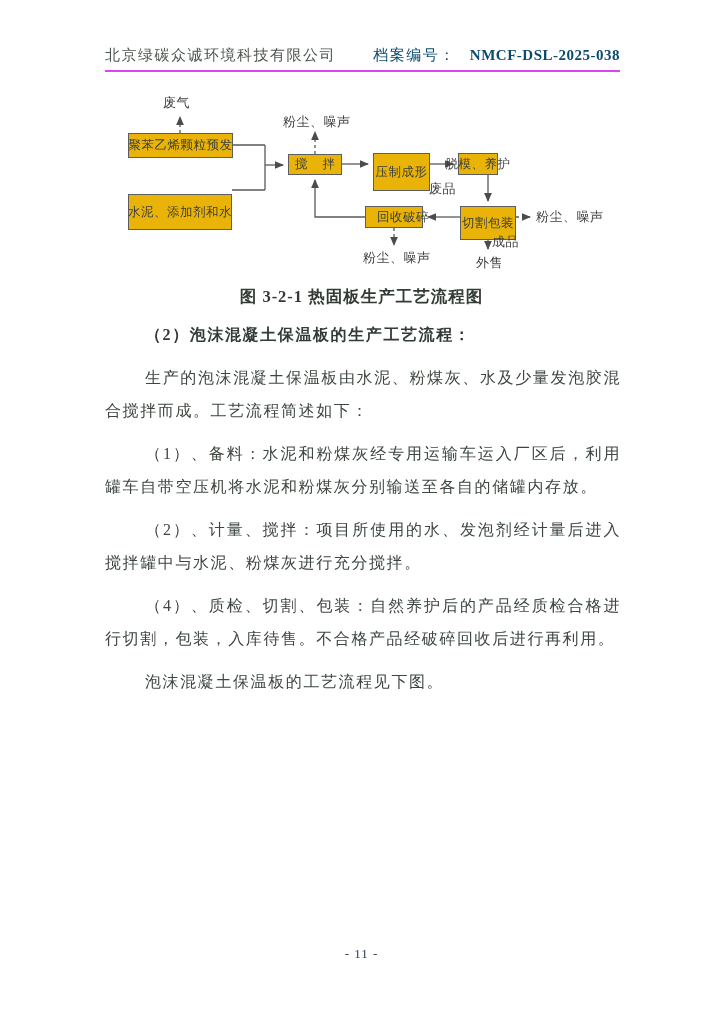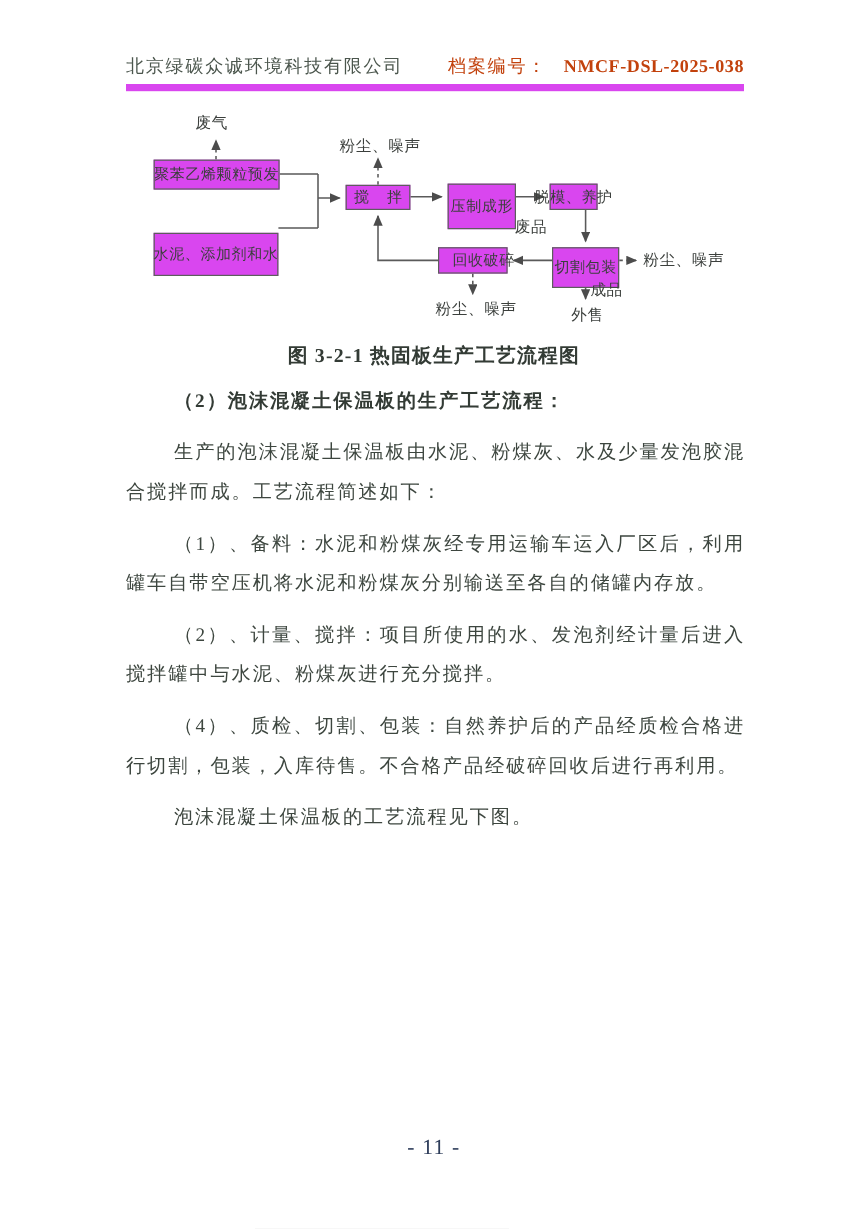--- a/index.html
+++ b/index.html
@@ -17,26 +17,26 @@
   
   .header {
     position: absolute;
     left: 105px;
     top: 46px;
     width: 515px;
     display: flex;
     justify-content: space-between;
     align-items: center;
     padding-bottom: 5px;
-    border-bottom: 6px solid #d946ef;
+    border-bottom: 2px solid #d946ef;
     font-size: 15px;
     letter-spacing: 1.5px;
     color: #4b564d;
   }
-  .header .archive { color: #c2410c; white-space: nowrap; }
+  .header .archive { color: #0c4a6e; white-space: nowrap; }
   .header .archive .num { margin-left: 14px; letter-spacing: 0.5px; font-weight: 600; }
 
   
   .flowchart {
     position: absolute;
     left: 0;
     top: 88px;
     width: 723px;
     height: 195px;
   }
@@ -45,21 +45,21 @@
     position: absolute;
     border: 1.4px solid #5d5d5d;
     display: flex;
     align-items: center;
     justify-content: center;
     font-size: 12.5px;
     letter-spacing: 0.5px;
     color: #3b3f3c;
     white-space: nowrap;
     box-sizing: border-box;
-    background: #d946ef;
+    background: #eab308;
   }
   .flabel {
     position: absolute;
     font-size: 13px;
     letter-spacing: 0.5px;
     color: #3b3f3c;
     white-space: nowrap;
   }
 
   
@@ -96,21 +96,21 @@
     text-indent: 40px;
   }
 
   
   .footer {
     position: absolute;
     left: 0;
     top: 946px;
     width: 723px;
     text-align: center;
-    font-size: 18px;
+    font-size: 13px;
     letter-spacing: 1px;
     color: #2e3d5a;
   }
 </style>
 </head>
 <body>
 
 <div class="page">
 
   <div class="header">

